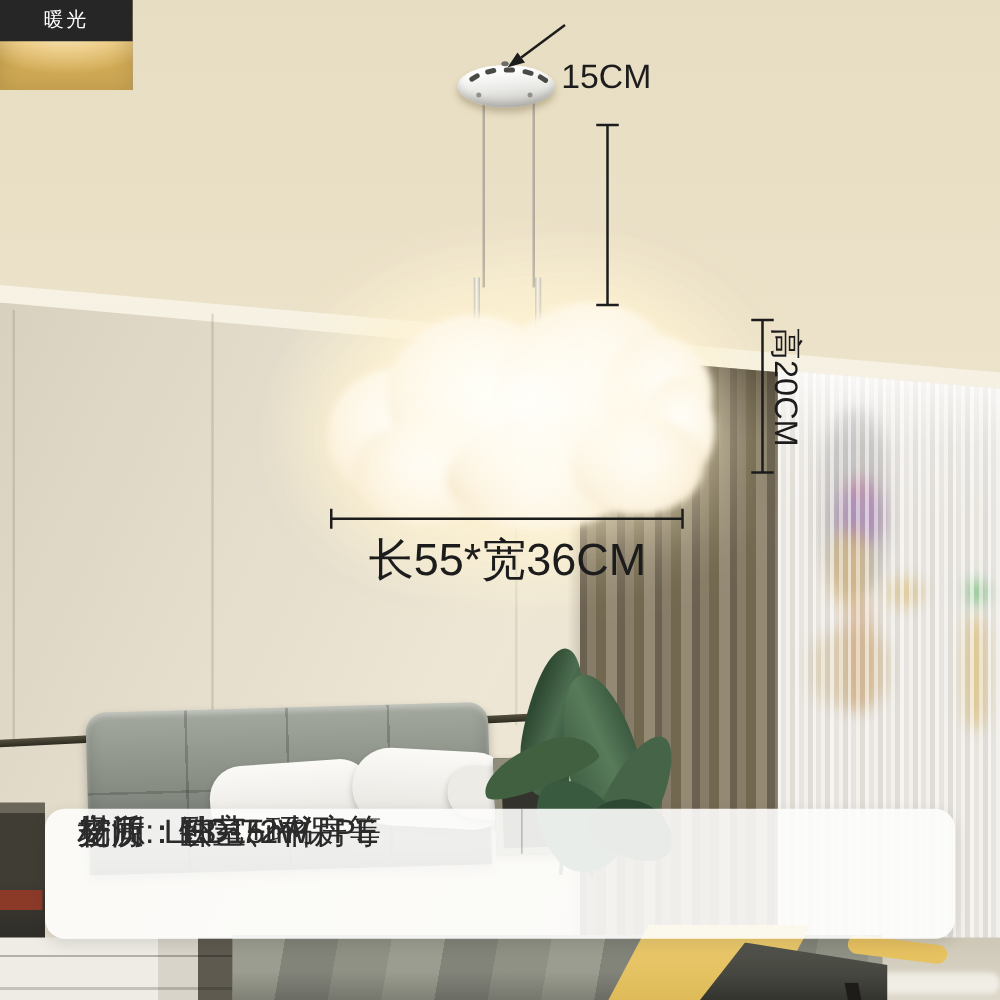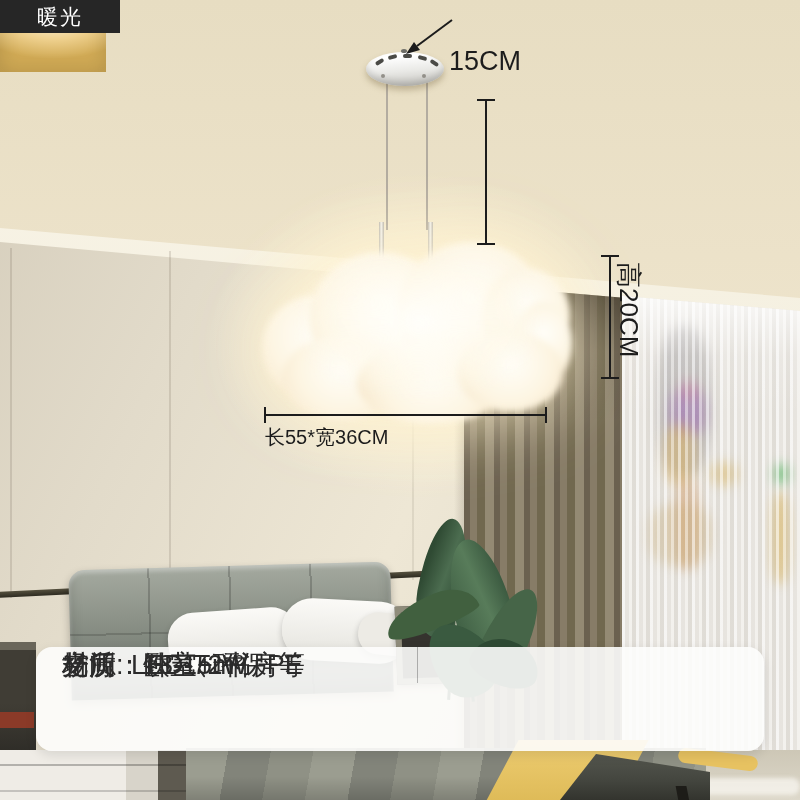--- a/index.html
+++ b/index.html
@@ -140,31 +140,31 @@
   .lump.b8{left:195px;top:92px;width:106px;height:80px;}
   .cloud-core{left:40px;top:25px;width:232px;height:128px;filter:blur(6px);
     background:radial-gradient(ellipse at 50% 45%,rgba(255,255,252,0.95) 0%,rgba(255,250,236,0.6) 55%,rgba(255,250,236,0) 78%);}
 
   
   .dims{left:0;top:0;pointer-events:none;}
   .ann{color:#1c1c1c;white-space:nowrap;}
   .ann-15cm{left:449px;top:46px;font-size:27px;}
   .ann-cord{left:502px;top:161px;font-size:20px;}
   .ann-height{left:646px;top:262px;font-size:26px;transform-origin:0 0;transform:rotate(90deg);}
-  .ann-size{left:265px;top:424px;width:282px;font-size:20px;}
+  .ann-size{left:265px;top:424px;width:282px;text-align:center;font-size:36px;}
 
   
   .sidebar{left:0;top:0;width:106px;}
   .light-option{position:relative;width:106px;cursor:pointer;}
   .light-option,.light-option *{position:relative;}
   .swatch{display:block;width:106px;height:72px;box-shadow:inset 0 0 20px rgba(0,0,0,0.14);}
   .swatch::after{content:"";position:absolute;inset:0;
     background:radial-gradient(ellipse 82% 62% at 50% 20%,rgba(255,255,255,0.92) 0%,rgba(255,255,255,0.3) 55%,rgba(0,0,0,0.1) 100%);}
-  .light-label{display:flex;align-items:center;justify-content:center;width:120px;height:33px;
-    background:#262626;color:#fff;font-size:21px;letter-spacing:2px;}
+  .light-label{display:flex;align-items:center;justify-content:center;width:106px;height:33px;
+    background:#262626;color:#fff;font-size:16px;letter-spacing:2px;}
 
   
   .spec-table{left:36px;top:647px;width:728px;height:104px;border-radius:16px;
     background:rgba(253,253,252,0.9);box-shadow:0 4px 12px rgba(0,0,0,0.10);
     display:flex;flex-direction:column;overflow:hidden;}
   .spec-row{position:relative;display:flex;flex:1;}
   .spec-row.top{border-bottom:1.5px solid rgba(0,0,0,0.14);}
   .spec-cell{position:relative;display:flex;align-items:center;
     font-size:27px;font-weight:500;color:#2b2b2b;white-space:nowrap;}
   .spec-cell.c-left{width:382px;padding-left:26px;border-right:1.5px solid rgba(0,0,0,0.14);}

